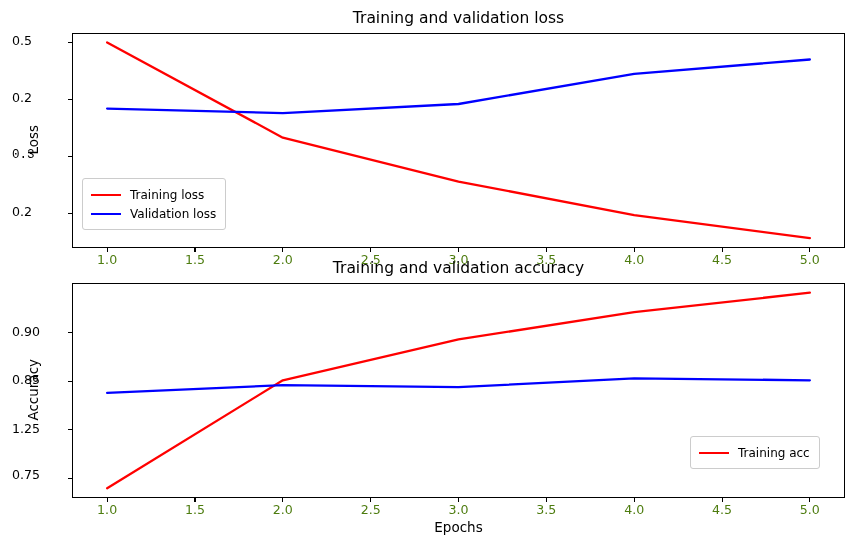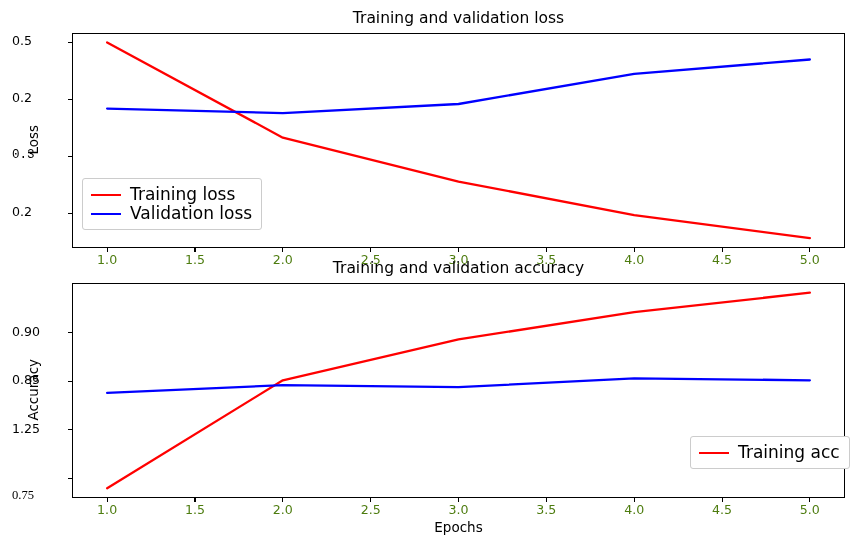--- a/index.html
+++ b/index.html
@@ -117,21 +117,21 @@
     height: 19px;
   }
   .legend-swatch {
     width: 30px; height: 0;
     border-top-width: 2.4px;
     border-top-style: solid;
     margin-right: 9px;
     flex: none;
   }
   .legend-text {
-    font-size: 17px;
+    font-size: 12px;
     color: #000000;
     white-space: nowrap;
     line-height: 1;
   }
 </style>
 </head>
 <body>
 
 <div class="figure">
 
@@ -192,21 +192,21 @@
 
   <div class="axes" id="axes-acc"></div>
 
   <svg class="plot-svg" id="svg-acc" width="855" height="547">
       <polyline points="107.14,488.27 282.82,380.29 458.50,339.43 634.18,312.19 809.86,292.73" fill="none" stroke="#ff0000" stroke-width="2.3" stroke-linejoin="round" stroke-linecap="round"></polyline>
       <polyline points="107.14,392.93 282.82,385.15 458.50,387.10 634.18,378.34 809.86,380.29" fill="none" stroke="#0000ff" stroke-width="2.3" stroke-linejoin="round" stroke-linecap="round"></polyline>
     </svg>
 
   <div id="ticks-acc">
       <div class="tick-mark tick-y" style="left: 68px; top: 478.043px;"></div>
-      <div class="tick-label-y" style="left: 12px; top: 489px; font-family: Liberation Serif, serif;">0.75</div>
+      <div class="tick-label-y" style="left: 12px; top: 469px;">0.75</div>
       <div class="tick-mark tick-y" style="left: 68px; top: 429.4px;"></div>
       <div class="tick-label-y" style="left: 12px; top: 422.9px;">1.25</div>
       <div class="tick-mark tick-y" style="left: 68px; top: 380.758px;"></div>
       <div class="tick-label-y" style="left: 12px; top: 374.258px;">0.85</div>
       <div class="tick-mark tick-y" style="left: 68px; top: 332.115px;"></div>
       <div class="tick-label-y" style="left: 12px; top: 325.615px;">0.90</div>
       <div class="tick-mark tick-x" style="left: 106.636px; top: 498px;"></div>
       <div class="tick-label-x" style="left: 82.1364px; top: 504px;">1.0</div>
       <div class="tick-mark tick-x" style="left: 194.477px; top: 498px;"></div>
       <div class="tick-label-x" style="left: 169.977px; top: 504px;">1.5</div>

